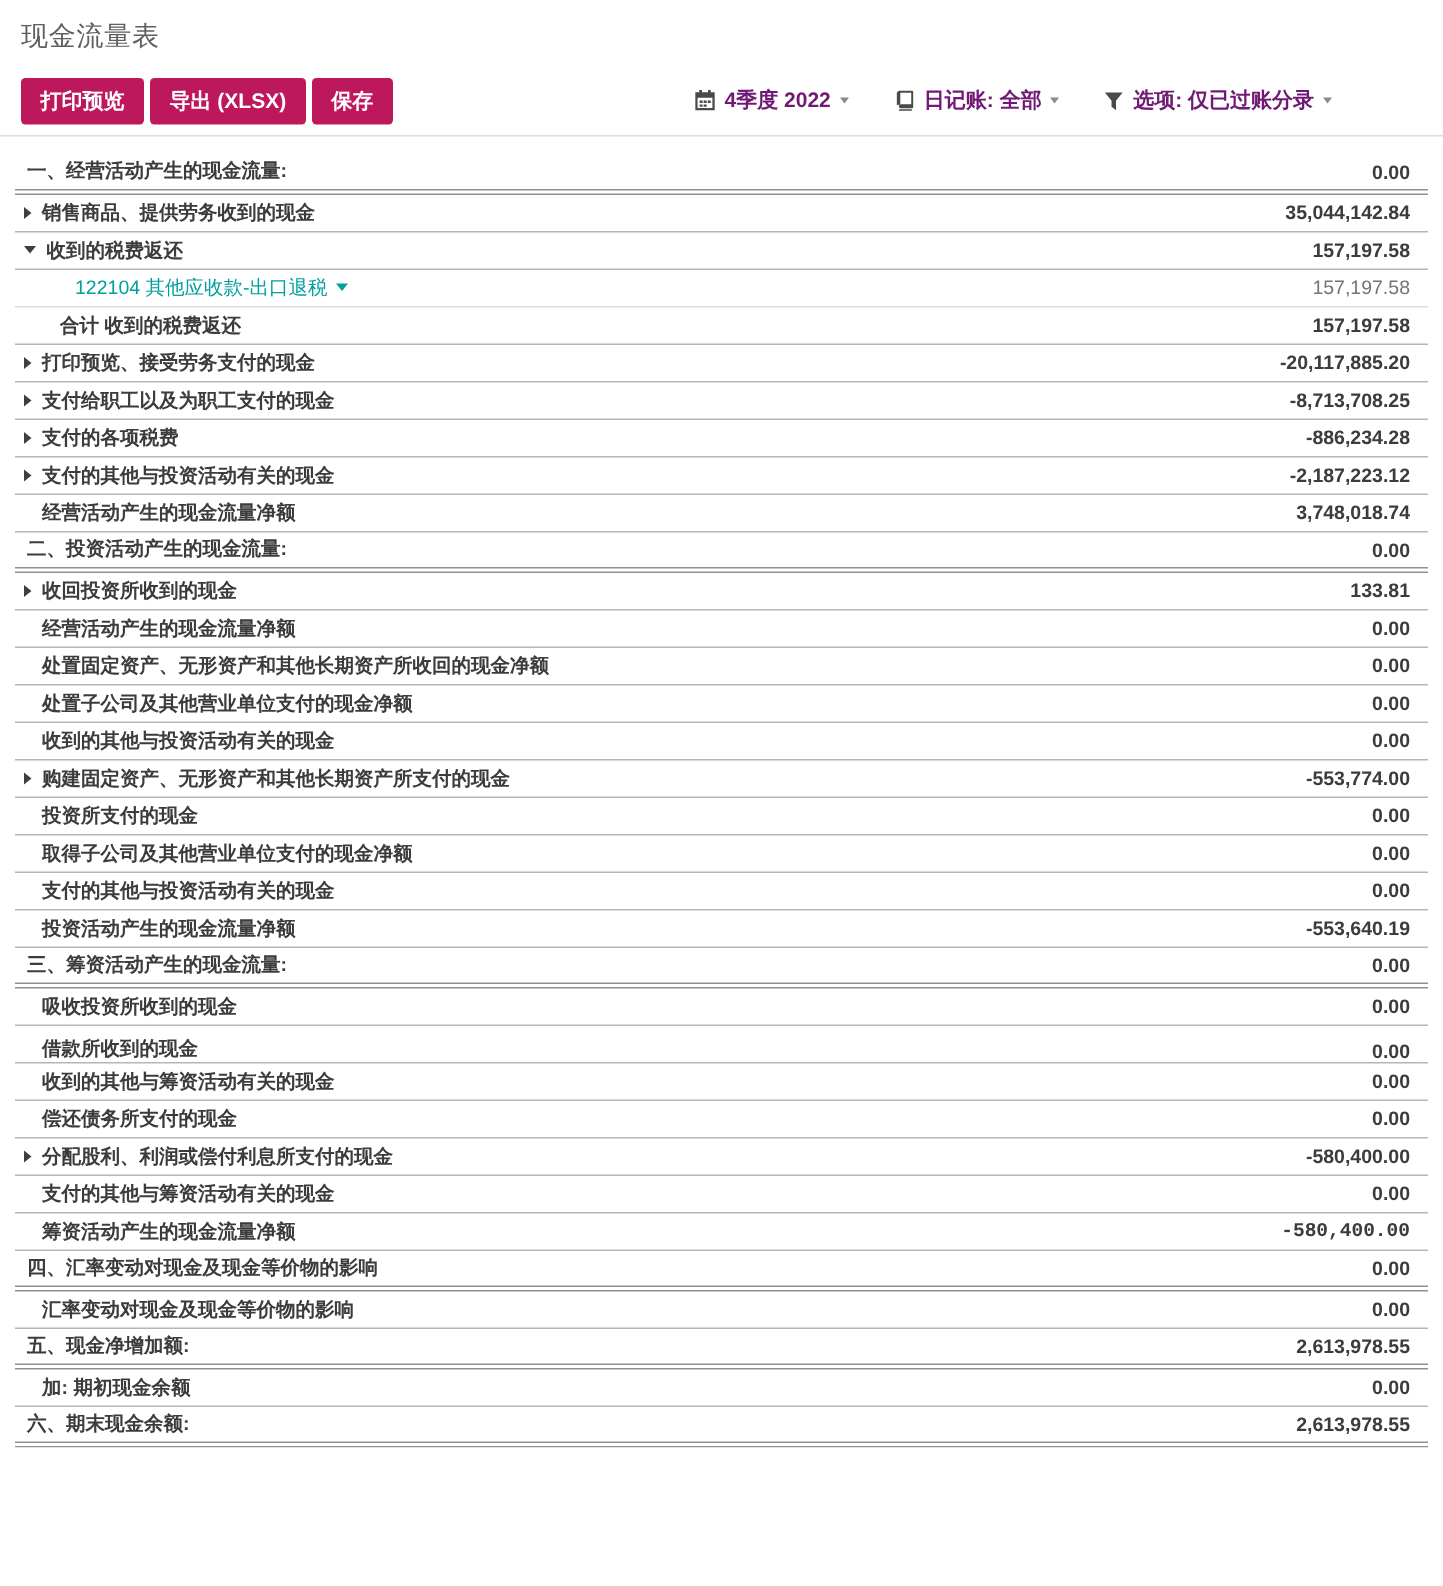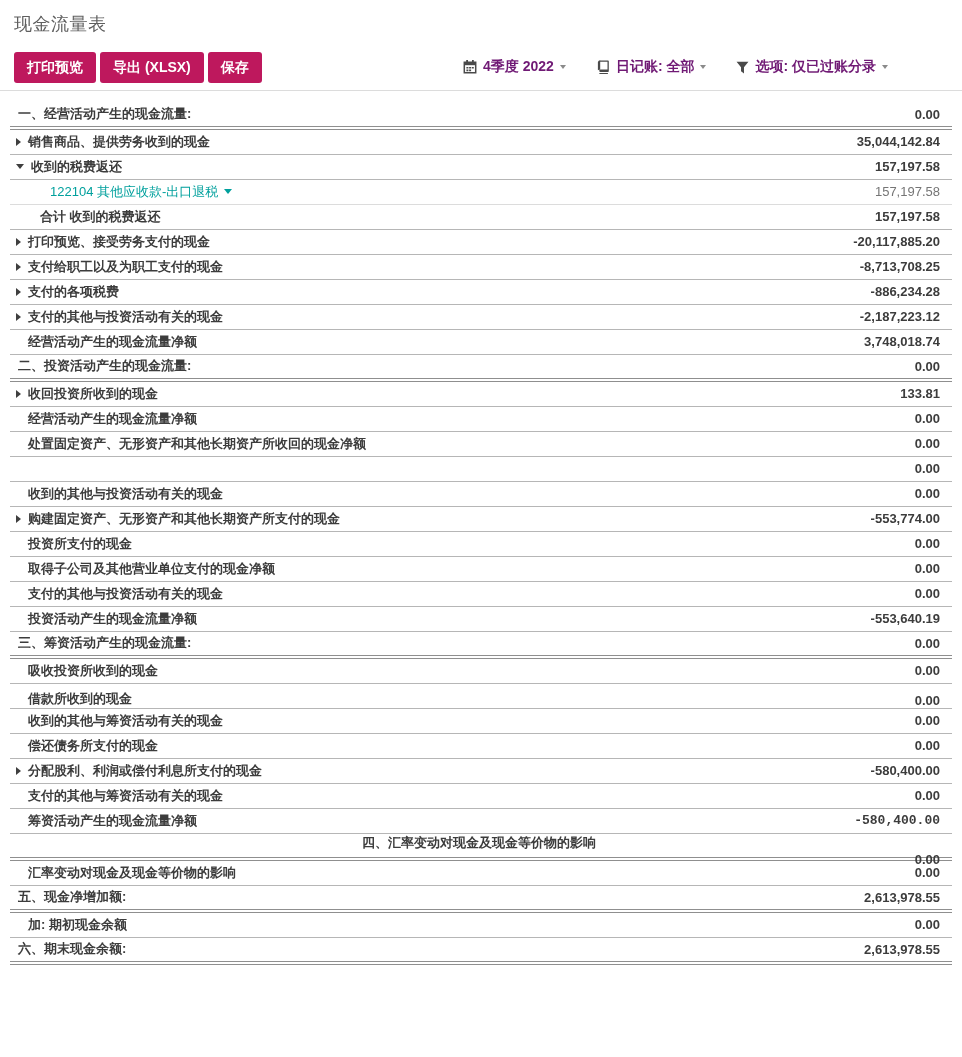--- a/index.html
+++ b/index.html
@@ -151,20 +151,21 @@
     <span class="label">经营活动产生的现金流量净额</span>
     <span class="value">0.00</span>
   </div>
       <div class="row row--item" style="padding-left: 18px;">
 
     <span class="label">处置固定资产、无形资产和其他长期资产所收回的现金净额</span>
     <span class="value">0.00</span>
   </div>
       <div class="row row--item" style="padding-left: 18px;">
 
+    <span class="label">处置子公司及其他营业单位支付的现金净额</span>
     <span class="value">0.00</span>
   </div>
       <div class="row row--item" style="padding-left: 18px;">
 
     <span class="label">收到的其他与投资活动有关的现金</span>
     <span class="value">0.00</span>
   </div>
       <div class="row row--item" style="padding-left: 6px;">
     <span class="caret tri tri-right"></span>
     <span class="label">购建固定资产、无形资产和其他长期资产所支付的现金</span>
@@ -227,21 +228,21 @@
     <span class="label">支付的其他与筹资活动有关的现金</span>
     <span class="value">0.00</span>
   </div>
       <div class="row row--subtotal" style="padding-left: 18px; font-family: Liberation Mono, monospace;">
 
     <span class="label">筹资活动产生的现金流量净额</span>
     <span class="value">-580,400.00</span>
   </div>
     </div>
     <div class="section">
-      <div class="row row--header" style="padding-left: 8px; flex-direction: column;">
+      <div class="row row--header" style="padding-left: 8px;">
 
     <span class="label">四、汇率变动对现金及现金等价物的影响</span>
     <span class="value">0.00</span>
   </div>
       <div class="row row--item" style="padding-left: 18px;">
 
     <span class="label">汇率变动对现金及现金等价物的影响</span>
     <span class="value">0.00</span>
   </div>
     </div>

